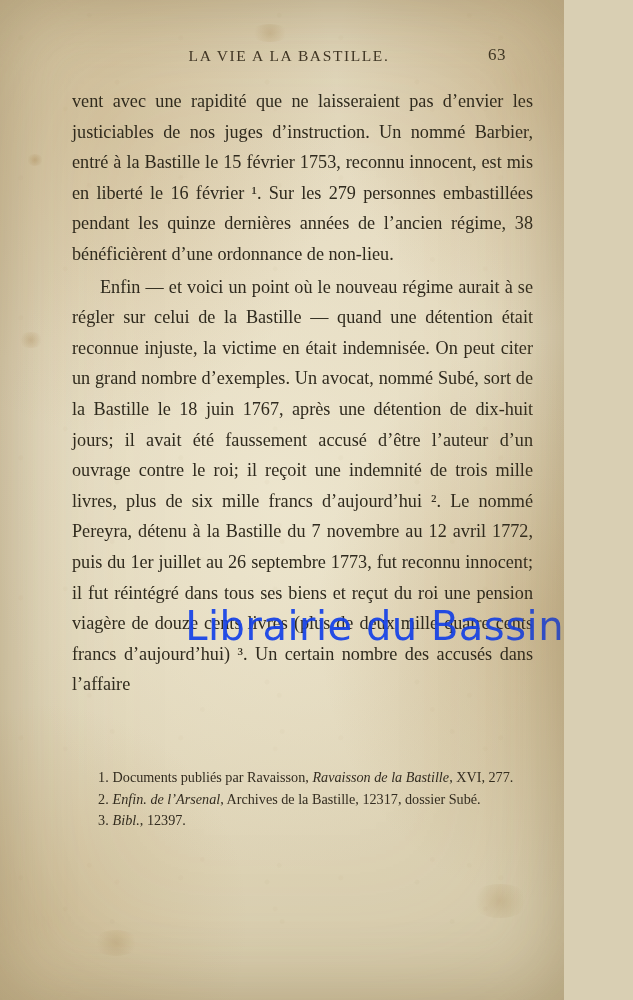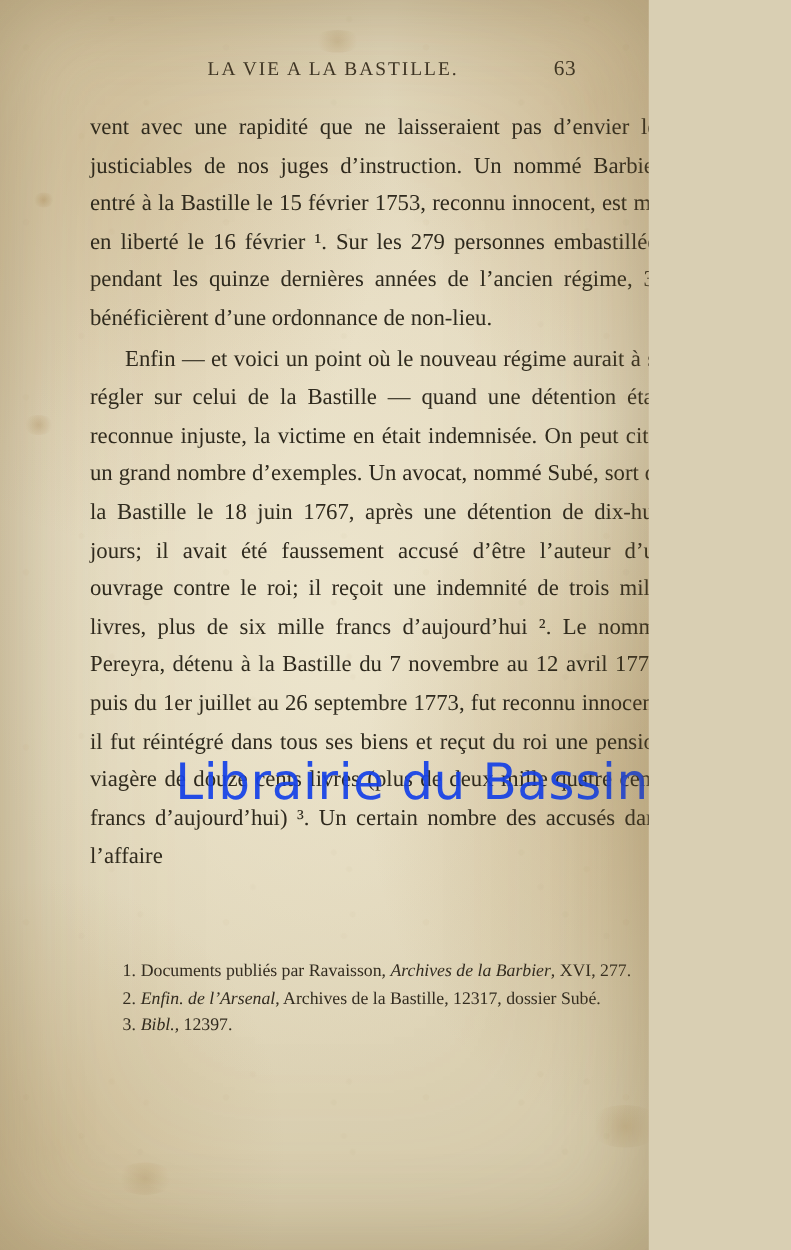--- a/index.html
+++ b/index.html
@@ -10,21 +10,21 @@
     width: 633px;
     height: 1000px;
     background: #d9cfb3;
     font-family: "Liberation Serif", serif;
     overflow: hidden;
   }
 
   
   #page {
     position: relative;
-    width: 519px;
+    width: 564px;
     height: 1000px;
     background:
       radial-gradient(ellipse 60% 45% at 18% 12%, rgba(182,150,96,0.30), rgba(182,150,96,0) 70%),
       radial-gradient(ellipse 45% 35% at 92% 8%,  rgba(176,142,88,0.33), rgba(176,142,88,0) 72%),
       radial-gradient(ellipse 55% 40% at 95% 62%, rgba(175,141,86,0.30), rgba(175,141,86,0) 70%),
       radial-gradient(ellipse 50% 30% at 8% 92%,  rgba(178,146,92,0.28), rgba(178,146,92,0) 72%),
       radial-gradient(ellipse 70% 50% at 50% 50%, rgba(238,231,208,0.85), rgba(238,231,208,0) 75%),
       linear-gradient(160deg, #ded3b6 0%, #e6dcc2 30%, #e3d9bd 55%, #d8cdae 100%);
     overflow: hidden;
   }
@@ -169,21 +169,21 @@
     <span id="folio">63</span>
   </div>
 
   <div id="body-text">
     <p>vent avec une rapidité que ne laisseraient pas d’envier les justiciables de nos juges d’instruction. Un nommé Barbier, entré à la Bastille le 15 février 1753, reconnu innocent, est mis en liberté le 16 février ¹. Sur les 279 personnes embastillées pendant les quinze dernières années de l’ancien régime, 38 bénéficièrent d’une ordonnance de non-lieu.</p>
     <p class="indent">Enfin — et voici un point où le nouveau régime aurait à se régler sur celui de la Bastille — quand une détention était reconnue injuste, la victime en était indemnisée. On peut citer un grand nombre d’exemples. Un avocat, nommé Subé, sort de la Bastille le 18 juin 1767, après une détention de dix-huit jours; il avait été faussement accusé d’être l’auteur d’un ouvrage contre le roi; il reçoit une indemnité de trois mille livres, plus de six mille francs d’aujourd’hui ². Le nommé Pereyra, détenu à la Bastille du 7 novembre au 12 avril 1772, puis du 1er juillet au 26 septembre 1773, fut reconnu innocent; il fut réintégré dans tous ses biens et reçut du roi une pension viagère de douze cents livres (plus de deux mille quatre cents francs d’aujourd’hui) ³. Un certain nombre des accusés dans l’affaire</p>
   </div>
 
   <div id="footnotes">
     <div class="note">
-      <span class="note-num">1.</span><span> Documents publiés par Ravaisson, </span><i>Archives de la Barbier</i><span>, XVI, 277.</span>
+      <span class="note-num">1.</span><span> Documents publiés par Ravaisson, </span><i>Ravaisson de la Bastille</i><span>, XVI, 277.</span>
     </div>
     <div class="note">
       <span class="note-num">2.</span><span> </span><i>Enfin. de l’Arsenal</i><span>, Archives de la Bastille, 12317, dossier Subé.</span>
     </div>
     <div class="note">
       <span class="note-num">3.</span><span> </span><i>Bibl.</i><span>, 12397.</span>
     </div>
   </div>
 
   <div id="watermark">Librairie du Bassin</div>

